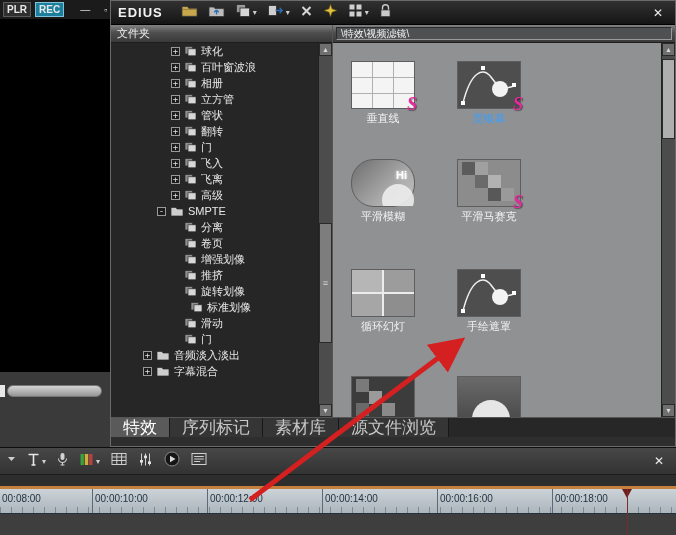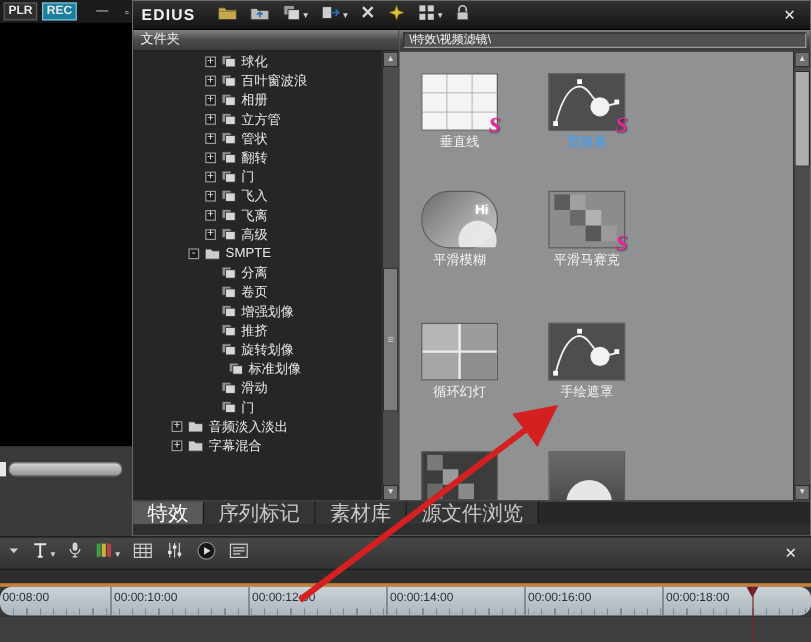--- a/index.html
+++ b/index.html
@@ -68,21 +68,21 @@
   .tabs{position:absolute;left:0;bottom:9px;right:0;height:20px;background:#272727;display:flex;border-top:1px solid #555;}
   .tab{padding:0 12px;line-height:19px;font-size:17px;color:#c8c8c8;background:#353535;border-right:1px solid #181818;}
   .tab.active{background:#5a5a5a;color:#fff;}
   .pal-bottom{position:absolute;left:0;bottom:0;right:0;height:9px;background:#2e2e2e;}
 
   
   #timeline{position:absolute;left:0;top:447px;width:676px;height:88px;background:#383838;border-top:1px solid #0e0e0e;}
   .tl-toolbar{height:26px;display:flex;align-items:center;gap:11px;padding:0 7px;background:linear-gradient(#474747,#333);}
   .tl-gap{height:12px;background:#2d2d2d;border-top:1px solid #1c1c1c;}
   .tl-orange{height:3px;}
-  .tl-ruler{position:relative;height:24px;background:linear-gradient(#ccd3d8,#abb5bc);overflow:hidden;border-radius:10px;}
+  .tl-ruler{position:relative;height:24px;background:linear-gradient(#ccd3d8,#abb5bc);overflow:hidden;}
   .rlabel{position:absolute;top:4px;font-size:10px;color:#1d2f3e;white-space:nowrap;}
   .rtick{position:absolute;top:0;width:1px;height:24px;background:#5a6a76;}
   .rticks{position:absolute;left:0;right:0;bottom:0;height:6px;background-image:repeating-linear-gradient(90deg,#7b8a96 0 1px,transparent 1px 11px);}
   .tl-body{height:22px;background:#3e3e3e;border-top:1px solid #25323c;}
   .playhead-tri{position:absolute;left:622px;top:41px;width:0;height:0;border-left:5px solid transparent;border-right:5px solid transparent;border-top:9px solid #6e1d1d;z-index:5;}
   .playhead-line{position:absolute;left:627px;top:41px;width:1px;height:47px;background:#7a2a2a;z-index:5;}
 
   
   #arrow{position:absolute;left:0;top:0;z-index:50;pointer-events:none;}
 </style>

